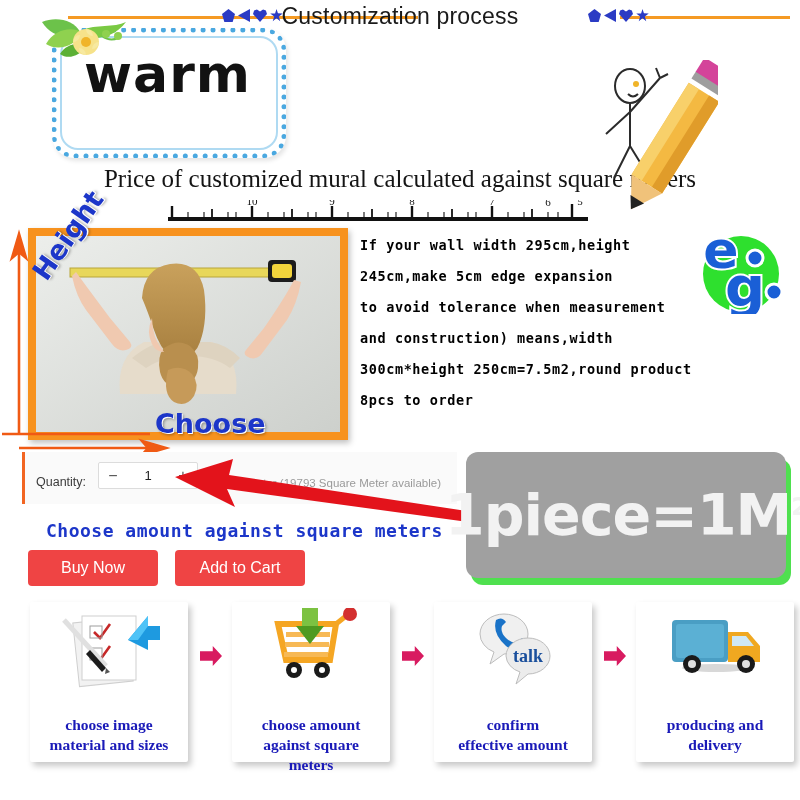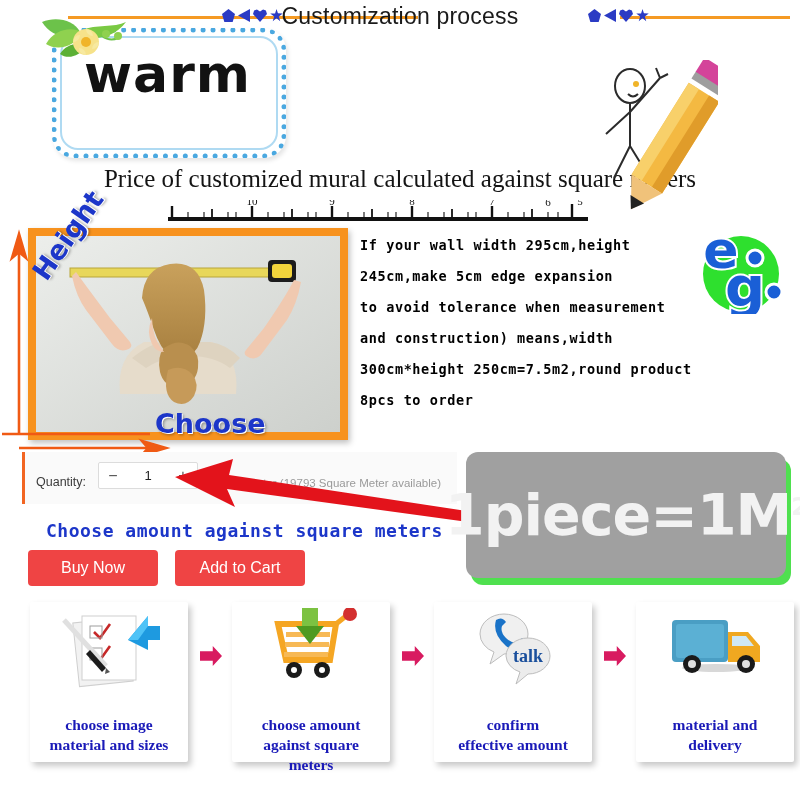--- a/index.html
+++ b/index.html
@@ -441,18 +441,18 @@
           <rect x="6" y="10" width="48" height="34" rx="3" fill="#5bb0d4"></rect>
           <path d="M58 18 L78 18 L90 32 L90 48 L58 48Z" fill="#f0a820"></path>
           <path d="M62 22 L76 22 L84 32 L62 32Z" fill="#cfe8f5"></path>
           <ellipse cx="46" cy="54" rx="34" ry="4" fill="#d8d8d8"></ellipse>
           <circle cx="22" cy="50" r="9" fill="#1a1a1a"></circle>
             <circle cx="22" cy="50" r="4" fill="#e0e0e0"></circle>
           <circle cx="76" cy="50" r="9" fill="#1a1a1a"></circle>
             <circle cx="76" cy="50" r="4" fill="#e0e0e0"></circle>
         </g>
       </svg>
-      <div class="cap" style="white-space:pre-line">material and
+      <div class="cap" style="white-space:pre-line">producing and
 delivery</div>
     </div>
 
   </div>
 </div>
 
 </body></html>

